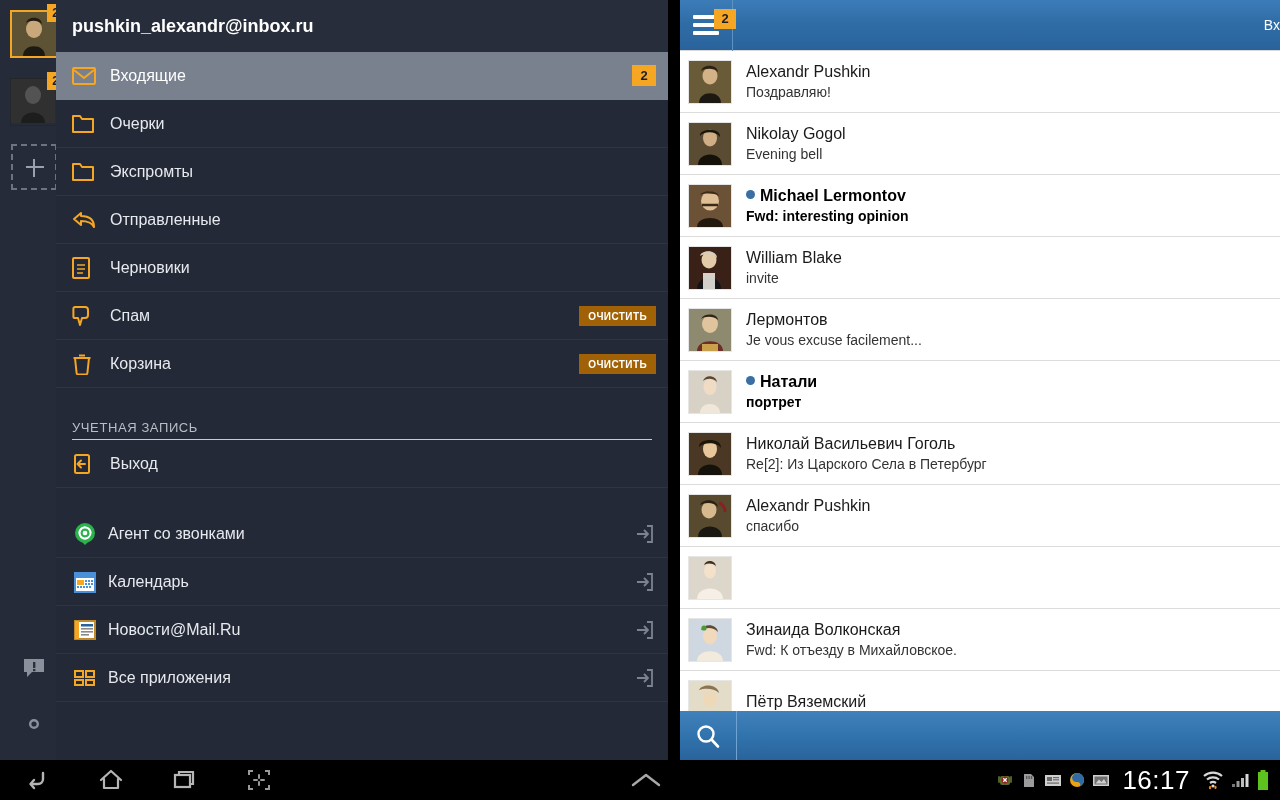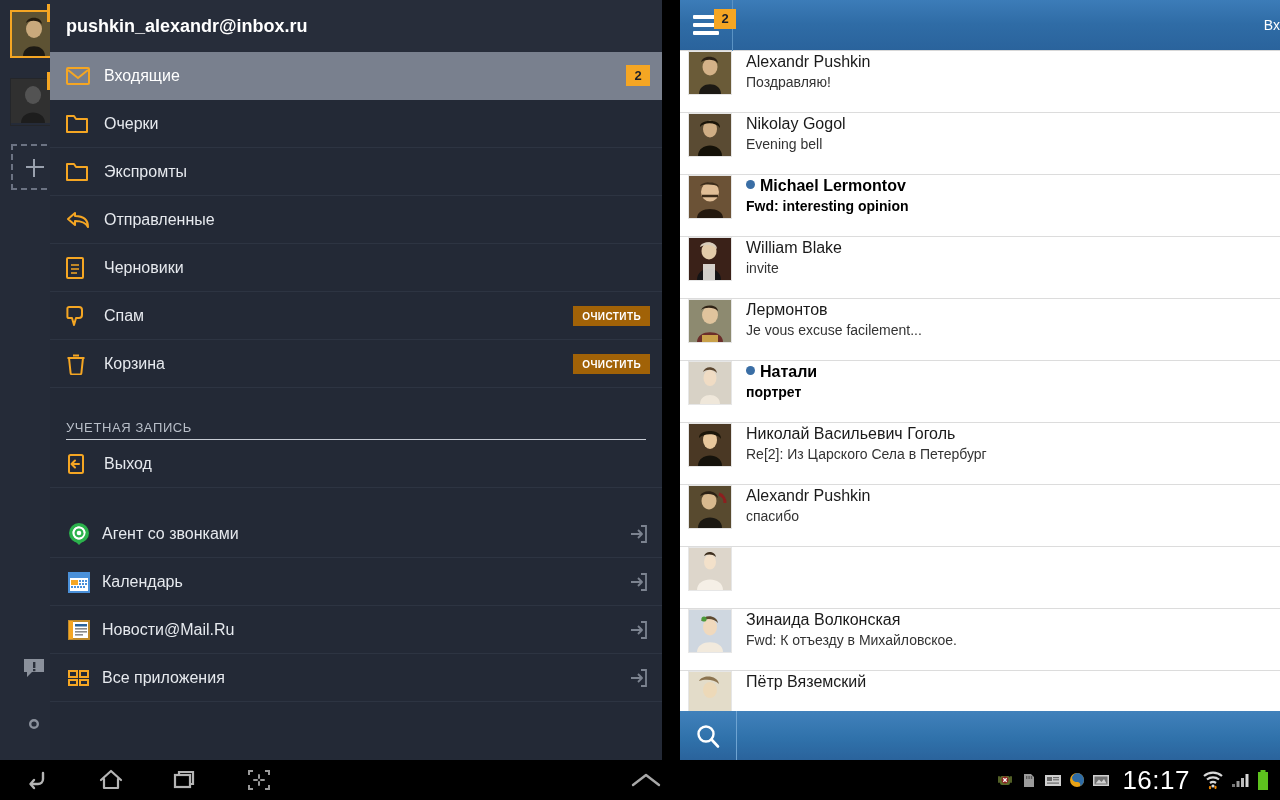--- a/index.html
+++ b/index.html
@@ -37,21 +37,21 @@
   .rail-add::before, .rail-add::after {
     content: ""; position: absolute; background: #9aa1ae;
   }
   .rail-add::before { left: 50%; top: 13px; width: 2px; height: 18px; margin-left: -1px; }
   .rail-add::after  { top: 50%; left: 13px; height: 2px; width: 18px; margin-top: -1px; }
   .rail-spacer { flex: 1; }
   .rail-btn { width: 40px; height: 40px; margin-bottom: 16px; display: flex; align-items: center; justify-content: center; }
 
   
   .drawer {
-    position: absolute; left: 50px; top: 0; width: 612px; height: 760px;
+    position: absolute; left: 56px; top: 0; width: 612px; height: 760px;
     background: #232936; overflow: hidden;
   }
   .drawer-header {
     height: 52px; background: #272d3a;
     display: flex; align-items: center; padding-left: 16px;
     box-shadow: 0 1px 0 #1b202b;
   }
   .drawer-header .title { color: #fff; font-size: 18px; font-weight: bold; }
   .folder {
     position: relative; height: 48px; display: flex; align-items: center;
@@ -102,21 +102,21 @@
   .burger-lines i { display: block; height: 4px; background: #fff; margin: 4px 0; border-radius:1px;}
   .ab-badge {
     position: absolute; left: 34px; top: 9px;
     background: #f5a623; color: #1b1f29; font-size: 13px; font-weight: bold;
     line-height: 20px; min-width: 22px; text-align: center; padding: 0 4px;
   }
   .ab-sep { width: 1px; height: 51px; background: #5b93c4; }
   .ab-title { color: #fff; font-size: 14px; font-weight: normal; margin-left: auto; white-space: nowrap; overflow: hidden; }
   .msg-scroll { height: 660px; overflow: hidden; }
   .msg {
-    height: 62px; display: flex; 
+    height: 62px; display: flex; align-items: center;
     border-bottom: 1px solid #dcdcdc; padding: 0 6px 0 8px; background: #fff;
   }
   .msg .ava {
     width: 44px; height: 44px; flex: 0 0 44px;
     background-size: cover; background-position: center 12%;
     border: 1px solid #e6e6e6;
   }
   .msg .txt { margin-left: 14px; overflow: hidden; }
   .msg .from { font-size: 16px; color: #1a1a1a; line-height: 21px; white-space: nowrap; }
   .msg .subj { font-size: 14px; color: #333; line-height: 20px; white-space: nowrap; }

